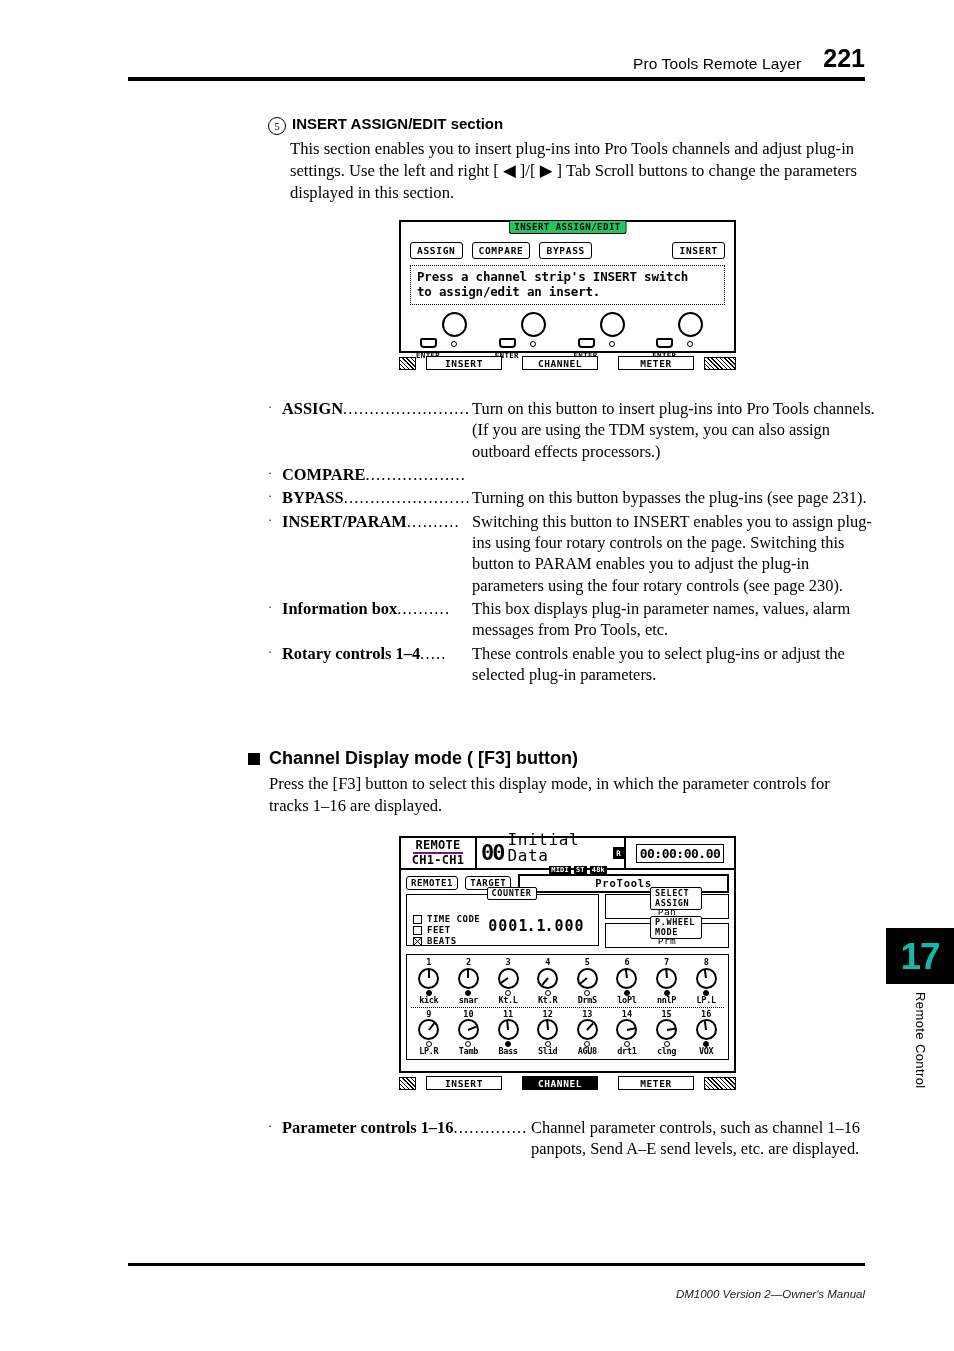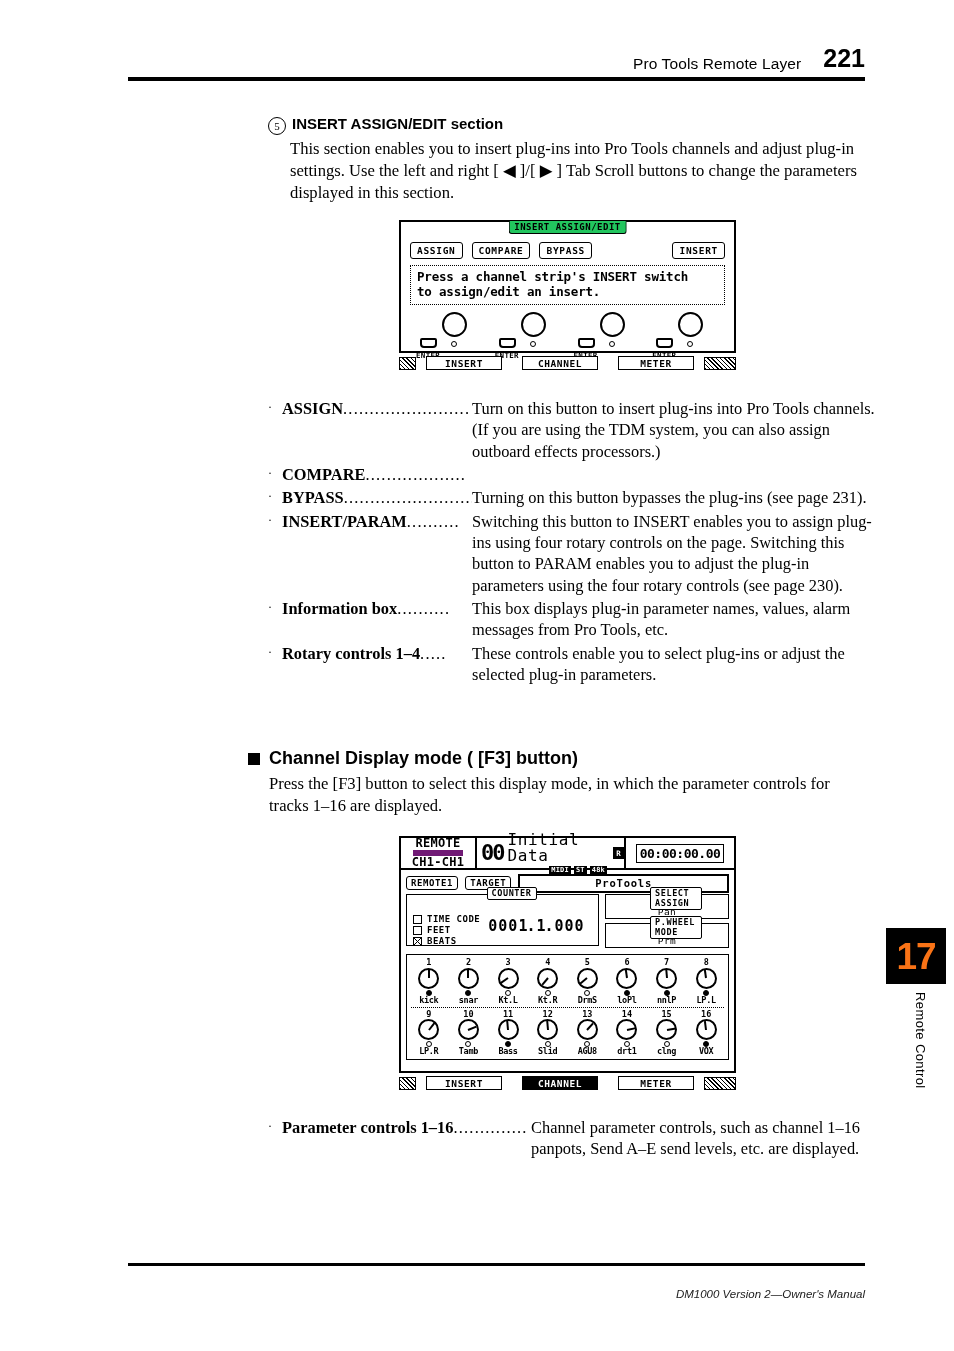--- a/index.html
+++ b/index.html
@@ -37,22 +37,22 @@
   }
   .footer-text{
     position:absolute;left:128px;top:1288px;width:737px;
     text-align:right;
     font-family:"Liberation Sans", sans-serif;
     font-style:italic;font-size:11.5px;color:#1a1a1a;
   }
 
   
   .chap-tab{
-    position:absolute;left:886px;top:928px;width:60px;height:56px;
-    background:#000;color:#f97316;
+    position:absolute;left:886px;top:928px;width:68px;height:56px;
+    background:#000;color:#14b8a6;
     display:flex;align-items:center;justify-content:center;
   }
   .chap-num{
     font-family:"Liberation Sans", sans-serif;
     font-weight:bold;font-size:37px;line-height:1;letter-spacing:-1px;
   }
   .chap-label{
     position:absolute;left:886px;top:992px;width:68px;height:150px;
     display:flex;align-items:flex-start;justify-content:center;
   }
@@ -208,21 +208,21 @@
 
   .d2-topbar{
     display:flex;align-items:stretch;height:30px;
     border-bottom:2.4px solid #000;
   }
   .d2-remote{
     width:74px;border-right:2.4px solid #000;
     display:flex;flex-direction:column;align-items:center;justify-content:center;
     font-weight:bold;font-size:12px;letter-spacing:.3px;line-height:1.05;
   }
-  .d2-remote .ln1{border-bottom:6px solid #701a75;padding:0 2px 0;}
+  .d2-remote .ln1{border-bottom:2px solid #701a75;padding:0 2px 0;}
   .d2-scene{
     display:flex;align-items:center;flex:1;padding-left:4px;gap:4px;
   }
   .scene-num{
     font-size:22px;font-weight:bold;letter-spacing:-2px;line-height:1;
     font-family:"DejaVu Sans Mono", monospace;
   }
   .scene-mid{display:flex;flex-direction:column;line-height:1;flex:1;}
   .scene-name{font-size:16px;letter-spacing:.6px;}
   .badges{display:flex;gap:3px;margin-top:2px;justify-content:flex-end;padding-right:2px;}

